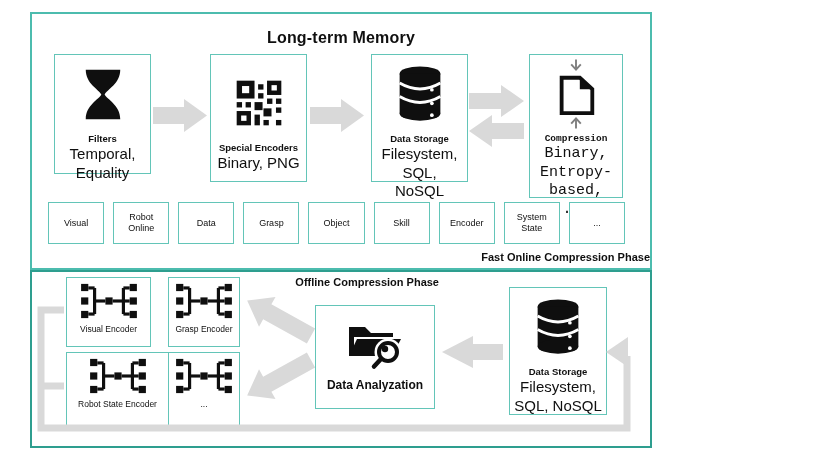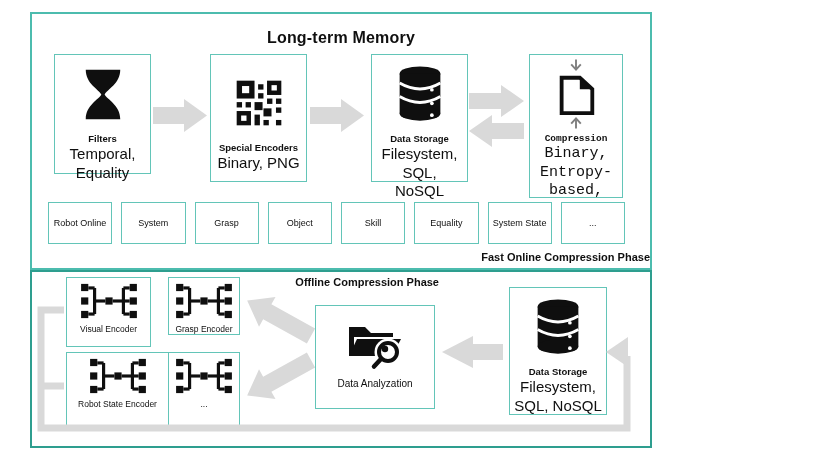--- a/index.html
+++ b/index.html
@@ -24,21 +24,21 @@
   .mod-compression{left:497px;top:40px;width:94px;height:144px;font-family:Liberation Mono, monospace;}
   .icon-wrap{height:78px;display:flex;align-items:center;justify-content:center;flex:none;}
   .node-title{font-size:9.5px;font-weight:bold;line-height:1.25;padding:0 3px;}
   .node-sub{font-size:15px;line-height:1.25;padding:0 4px;}
   
   .types-row{position:absolute;left:16px;top:188px;width:577px;height:42px;display:flex;gap:9px;}
   .type-box{flex:1;border:1.5px solid #63c5b8;background:#fff;display:flex;align-items:center;
       justify-content:center;text-align:center;font-size:9px;line-height:1.2;padding:1px;box-sizing:border-box;}
   
   .enc-visual{left:34px;top:5px;width:85px;height:70px;}
-  .enc-grasp{left:136px;top:5px;width:72px;height:58px;}
+  .enc-grasp{left:136px;top:5px;width:72px;height:70px;}
   .enc-robot{left:34px;top:80px;width:103px;height:74px;}
   .enc-more{left:136px;top:80px;width:72px;height:74px;}
   .enc-icon-wrap{height:46px;display:flex;align-items:center;justify-content:center;flex:none;}
   .enc-label{font-size:8.5px;line-height:1.2;padding:0 2px;}
   .analyzation{left:283px;top:33px;width:120px;height:104px;}
   .analyzation .icon-wrap{height:72px;}
   .storage2{left:477px;top:15px;width:98px;height:128px;}
   
   .overlay{position:absolute;inset:0;pointer-events:none;}
 </style>
@@ -172,26 +172,27 @@
       <span class="icon-wrap">
         <svg width="46" height="76">
             <use href="#sym-compress"></use>
           </svg>
       </span>
       <div class="node-title">Compression</div>
       <div class="node-sub">Binary, Entropy-based, ...</div>
     </div>
 
     <div class="types-row">
+      <div class="type-box">Visual</div>
       <div class="type-box">Robot Online</div>
-      <div class="type-box">System</div>
+      <div class="type-box">Data</div>
       <div class="type-box">Grasp</div>
       <div class="type-box">Object</div>
       <div class="type-box">Skill</div>
-      <div class="type-box">Equality</div>
+      <div class="type-box">Encoder</div>
       <div class="type-box">System State</div>
       <div class="type-box">...</div>
     </div>
 
     <div class="phase-label online">Fast Online Compression Phase</div>
   </section>
 
   <section class="frame frame-bottom">
     <div class="phase-label offline">Offline Compression Phase</div>
 
@@ -230,21 +231,21 @@
       </span>
       <div class="enc-label">...</div>
     </div>
 
     <div class="node analyzation">
       <span class="icon-wrap">
         <svg width="64" height="60">
             <use href="#sym-folder-search"></use>
           </svg>
       </span>
-      <div class="node-title" style="font-weight:normal;font-size:10px">Data Analyzation</div>
+      <div class="node-title" style="font-weight:bold;font-size:12px">Data Analyzation</div>
     </div>
 
     <div class="node storage2">
       <span class="icon-wrap">
         <svg width="48" height="56">
             <use href="#sym-database"></use>
           </svg>
       </span>
       <div class="node-title">Data Storage</div>
       <div class="node-sub">Filesystem, SQL, NoSQL</div>

